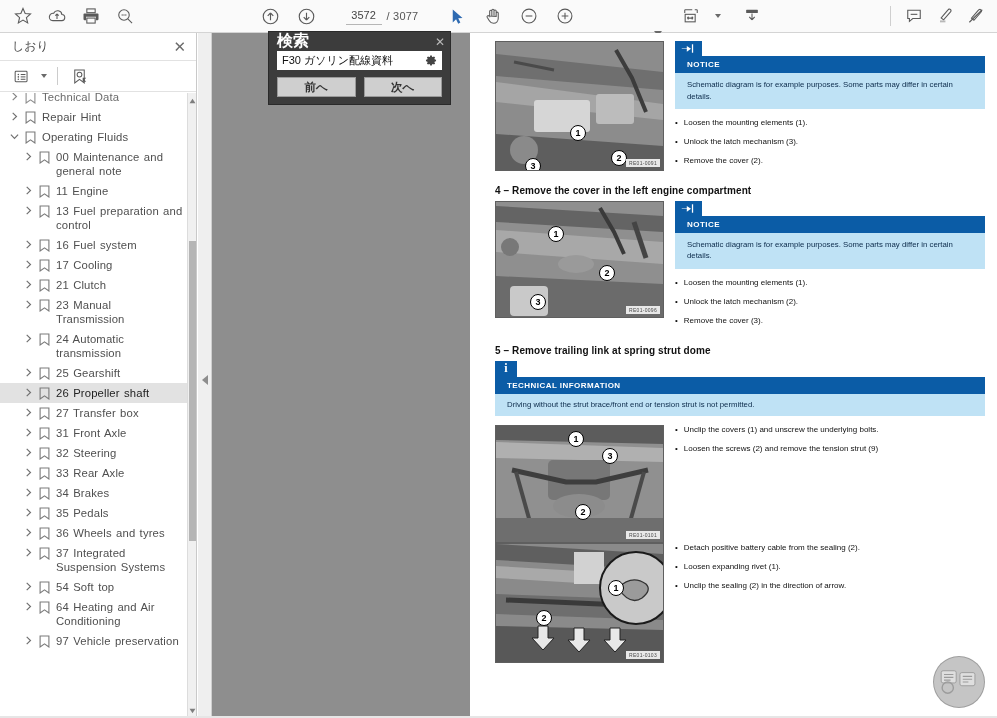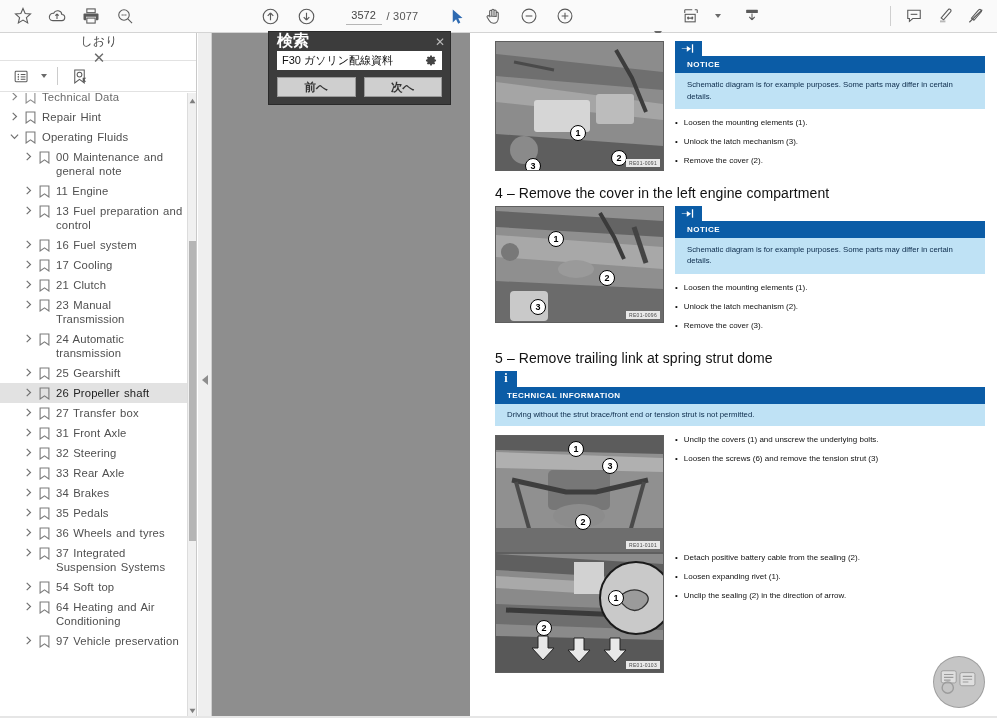--- a/index.html
+++ b/index.html
@@ -54,21 +54,21 @@
   }
   .tb-sep { width: 1px; height: 20px; background: #cfcfcf; margin: 0 7px; }
 
   
   .sidebar {
     position: absolute; top: 33px; left: 0; width: 197px; height: 685px;
     background: #ffffff; border-right: 1px solid #c9c9c9;
   }
   .sb-header {
     height: 28px; display: flex; align-items: center; justify-content: space-between;
-    padding: 0 10px 0 12px; border-bottom: 1px solid #e2e2e2; flex-direction: column;
+    padding: 0 10px 0 12px; border-bottom: 1px solid #e2e2e2;
   }
   .sb-title { font-size: 12px; color: #4a4a4a; }
   .sb-close { font-size: 15px; color: #6b6b6b; line-height: 1; cursor: default; }
   .sb-tools {
     height: 31px; display: flex; align-items: center; gap: 2px;
     padding-left: 10px; border-bottom: 1px solid #e2e2e2;
   }
   .sb-tool { display: flex; align-items: center; height: 24px; padding: 0 2px; }
   .sb-tsep { width: 1px; height: 18px; background: #cccccc; margin: 0 8px; }
 
@@ -155,21 +155,21 @@
   }
 
   
   .docarea {
     position: absolute; top: 33px; left: 471px; width: 526px; height: 685px;
     background: #ffffff; overflow: hidden;
   }
   .page { position: absolute; top: 0; left: 0; width: 526px; padding: 8px 12px 0 24px; }
 
   .sec-head {
-    font-size: 14px; font-weight: normal; color: #111;
+    font-size: 10px; font-weight: bold; color: #111;
     margin: 10px 0 5px 0; letter-spacing: .1px;
   }
   .sec { display: flex; gap: 11px; align-items: flex-start; }
 
   .photo {
     position: relative; width: 169px; flex: 0 0 169px;
     background: #7d7d7d; border: 1px solid #5f5f5f; overflow: hidden;
   }
   .photo .wm {
     position: absolute; right: 3px; bottom: 3px; background: #e8e8e8;
@@ -842,21 +842,21 @@
           <div class="wm">RE01-0101</div>
         </div>
         <div class="sideblock">
           <div class="bullets" style="margin-top:0">
             <div class="blt">
                 <span class="dot">•</span>
                 <span>Unclip the covers (1) and unscrew the underlying bolts.</span>
               </div>
             <div class="blt">
                 <span class="dot">•</span>
-                <span>Loosen the screws (6) and remove the tension strut (3)</span>
+                <span>Loosen the screws (2) and remove the tension strut (9)</span>
               </div>
           </div>
         </div>
       </div>
 
       <div class="sec">
         <div class="photo" style="height:120px">
           <svg width="167" height="120" viewBox="0 0 167 120">
             <rect width="167" height="120" fill="#8a8a8a"></rect>
             <path d="M0 0 L167 10 L167 26 L0 16z" fill="#5f5f5f"></path>

